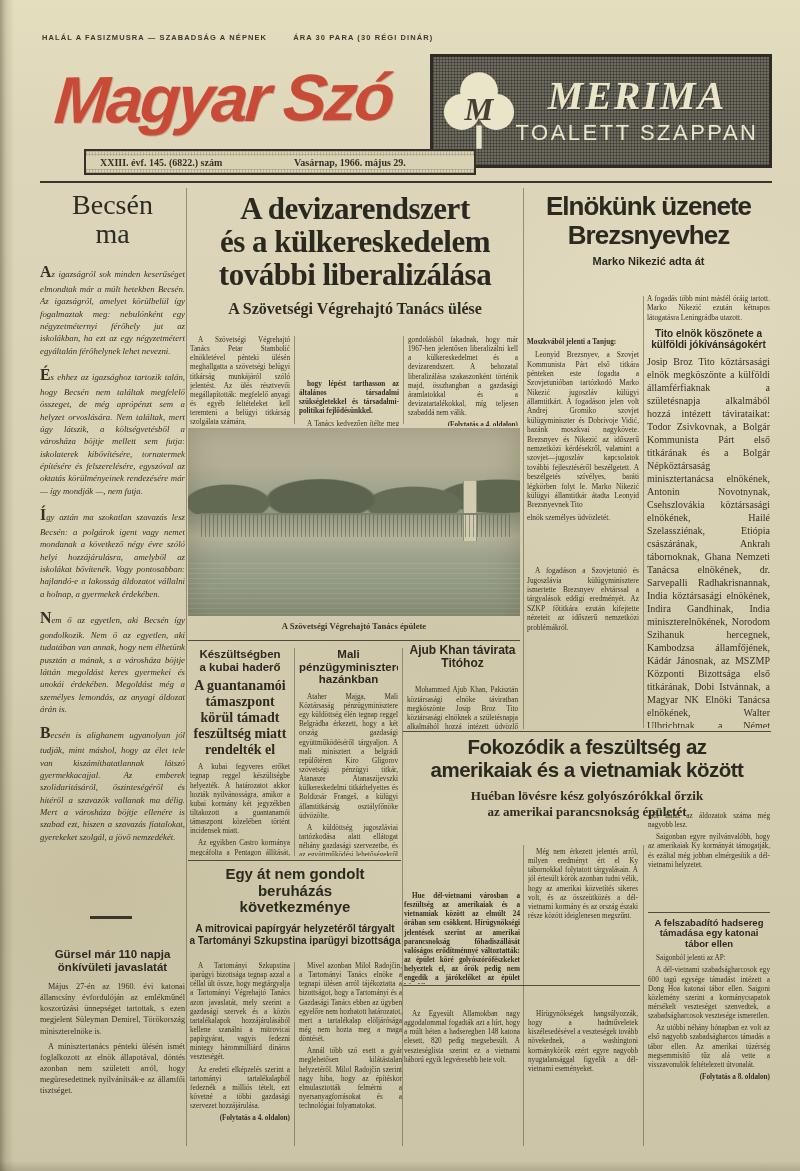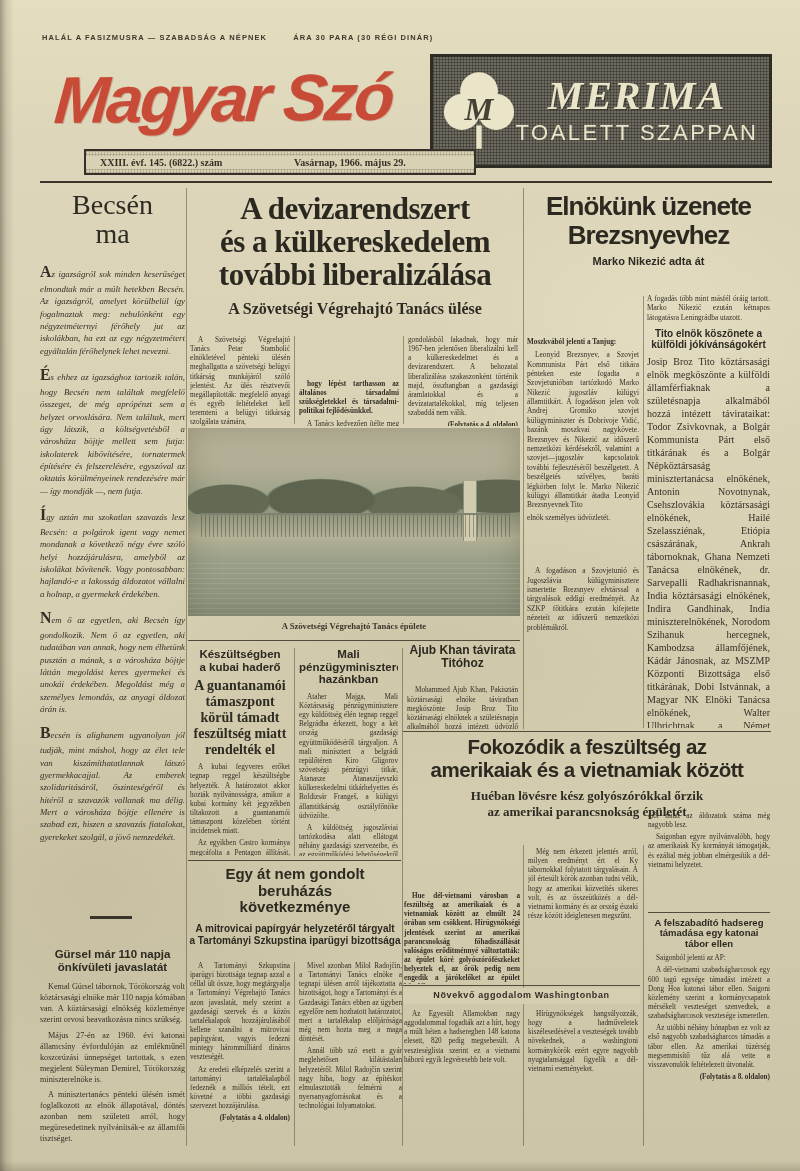--- a/index.html
+++ b/index.html
@@ -157,21 +157,20 @@
   </div>
 
   <div class="dash" style="left:90px; top:916px;"></div>
 
   <div class="box" style="left:40px; top:928px; width:145px; height:218px;margin-top:20px;">
     <div class="sans-title" style="font-size:11.5px;">
       <div>Gürsel már 110 napja</div>
       <div>önkívületi javaslatát</div>
     </div>
     <div class="gursel-body" style="margin-top:8px;">
-      <p>Kemal Gürsel tábornok, Törökország volt köztársasági elnöke már 110 napja kómában van. A köztársasági elnökség közleménye szerint orvosi beavatkozásra nincs szükség.</p>
       <p>Május 27-én az 1960. évi katonai államcsíny évfordulóján az emlékműnél koszorúzási ünnepséget tartottak, s ezen megjelent Süleyman Demirel, Törökország miniszterelnöke is.</p>
       <p>A minisztertanács pénteki ülésén ismét foglalkozott az elnök állapotával, döntés azonban nem született arról, hogy megüresedettnek nyilvánítsák-e az államfői tisztséget.</p>
     </div>
   </div>
 
   <div class="box" style="left:190px; top:192px; width:330px; height:140px;">
     <div class="deviza-head">
       <div>A devizarendszert</div>
       <div>és a külkereskedelem</div>
       <div>további liberalizálása</div>
@@ -280,21 +279,20 @@
   </div>
   <div class="box bodytxt" style="left:528px; top:848px; width:110px; height:136px;">
     <p>Még nem érkezett jelentés arról, milyen eredményt ért el Ky tábornokkal folytatott tárgyalásain. A jól értesült körök azonban tudni vélik, hogy az amerikai közvetítés sikeres volt, és az összeütközés a dél-vietnami kormány és az ország északi része között ideiglenesen megszűnt.</p>
   </div>
   <div class="box bodytxt" style="left:648px; top:812px; width:122px; height:58px;">
     <p class="noindent">ciói miatt az áldozatok száma még nagyobb lesz.</p>
     <p>Saigonban egyre nyilvánvalóbb, hogy az amerikaiak Ky kormányát támogatják, és ezáltal még jobban elmérgesítik a dél-vietnami helyzetet.</p>
   </div>
 
   <div class="hline" style="left:403px; top:985px; width:237px;"></div>
-  <div class="crosshead" style="left:403px; top:988px; width:237px; height:16px;">Növekvő aggodalom Washingtonban</div>
 
   <div class="box bodytxt" style="left:404px; top:1010px; width:116px; height:136px;">
     <p>Az Egyesült Államokban nagy aggodalommal fogadták azt a hírt, hogy a múlt héten a hadseregben 148 katona elesett, 820 pedig megsebesült. A veszteséglista szerint ez a vietnami háború egyik legvéresebb hete volt.</p>
   </div>
   <div class="box bodytxt" style="left:528px; top:1010px; width:110px; height:136px;">
     <p>Hírügynökségek hangsúlyozzák, hogy a hadműveletek kiszélesedésével a veszteségek tovább növekednek, a washingtoni kormánykörök ezért egyre nagyobb nyugtalansággal figyelik a dél-vietnami eseményeket.</p>
   </div>
 
   <div class="hline" style="left:648px; top:912px; width:122px;"></div>
   <div class="box" style="left:648px; top:918px; width:122px; height:228px;">

